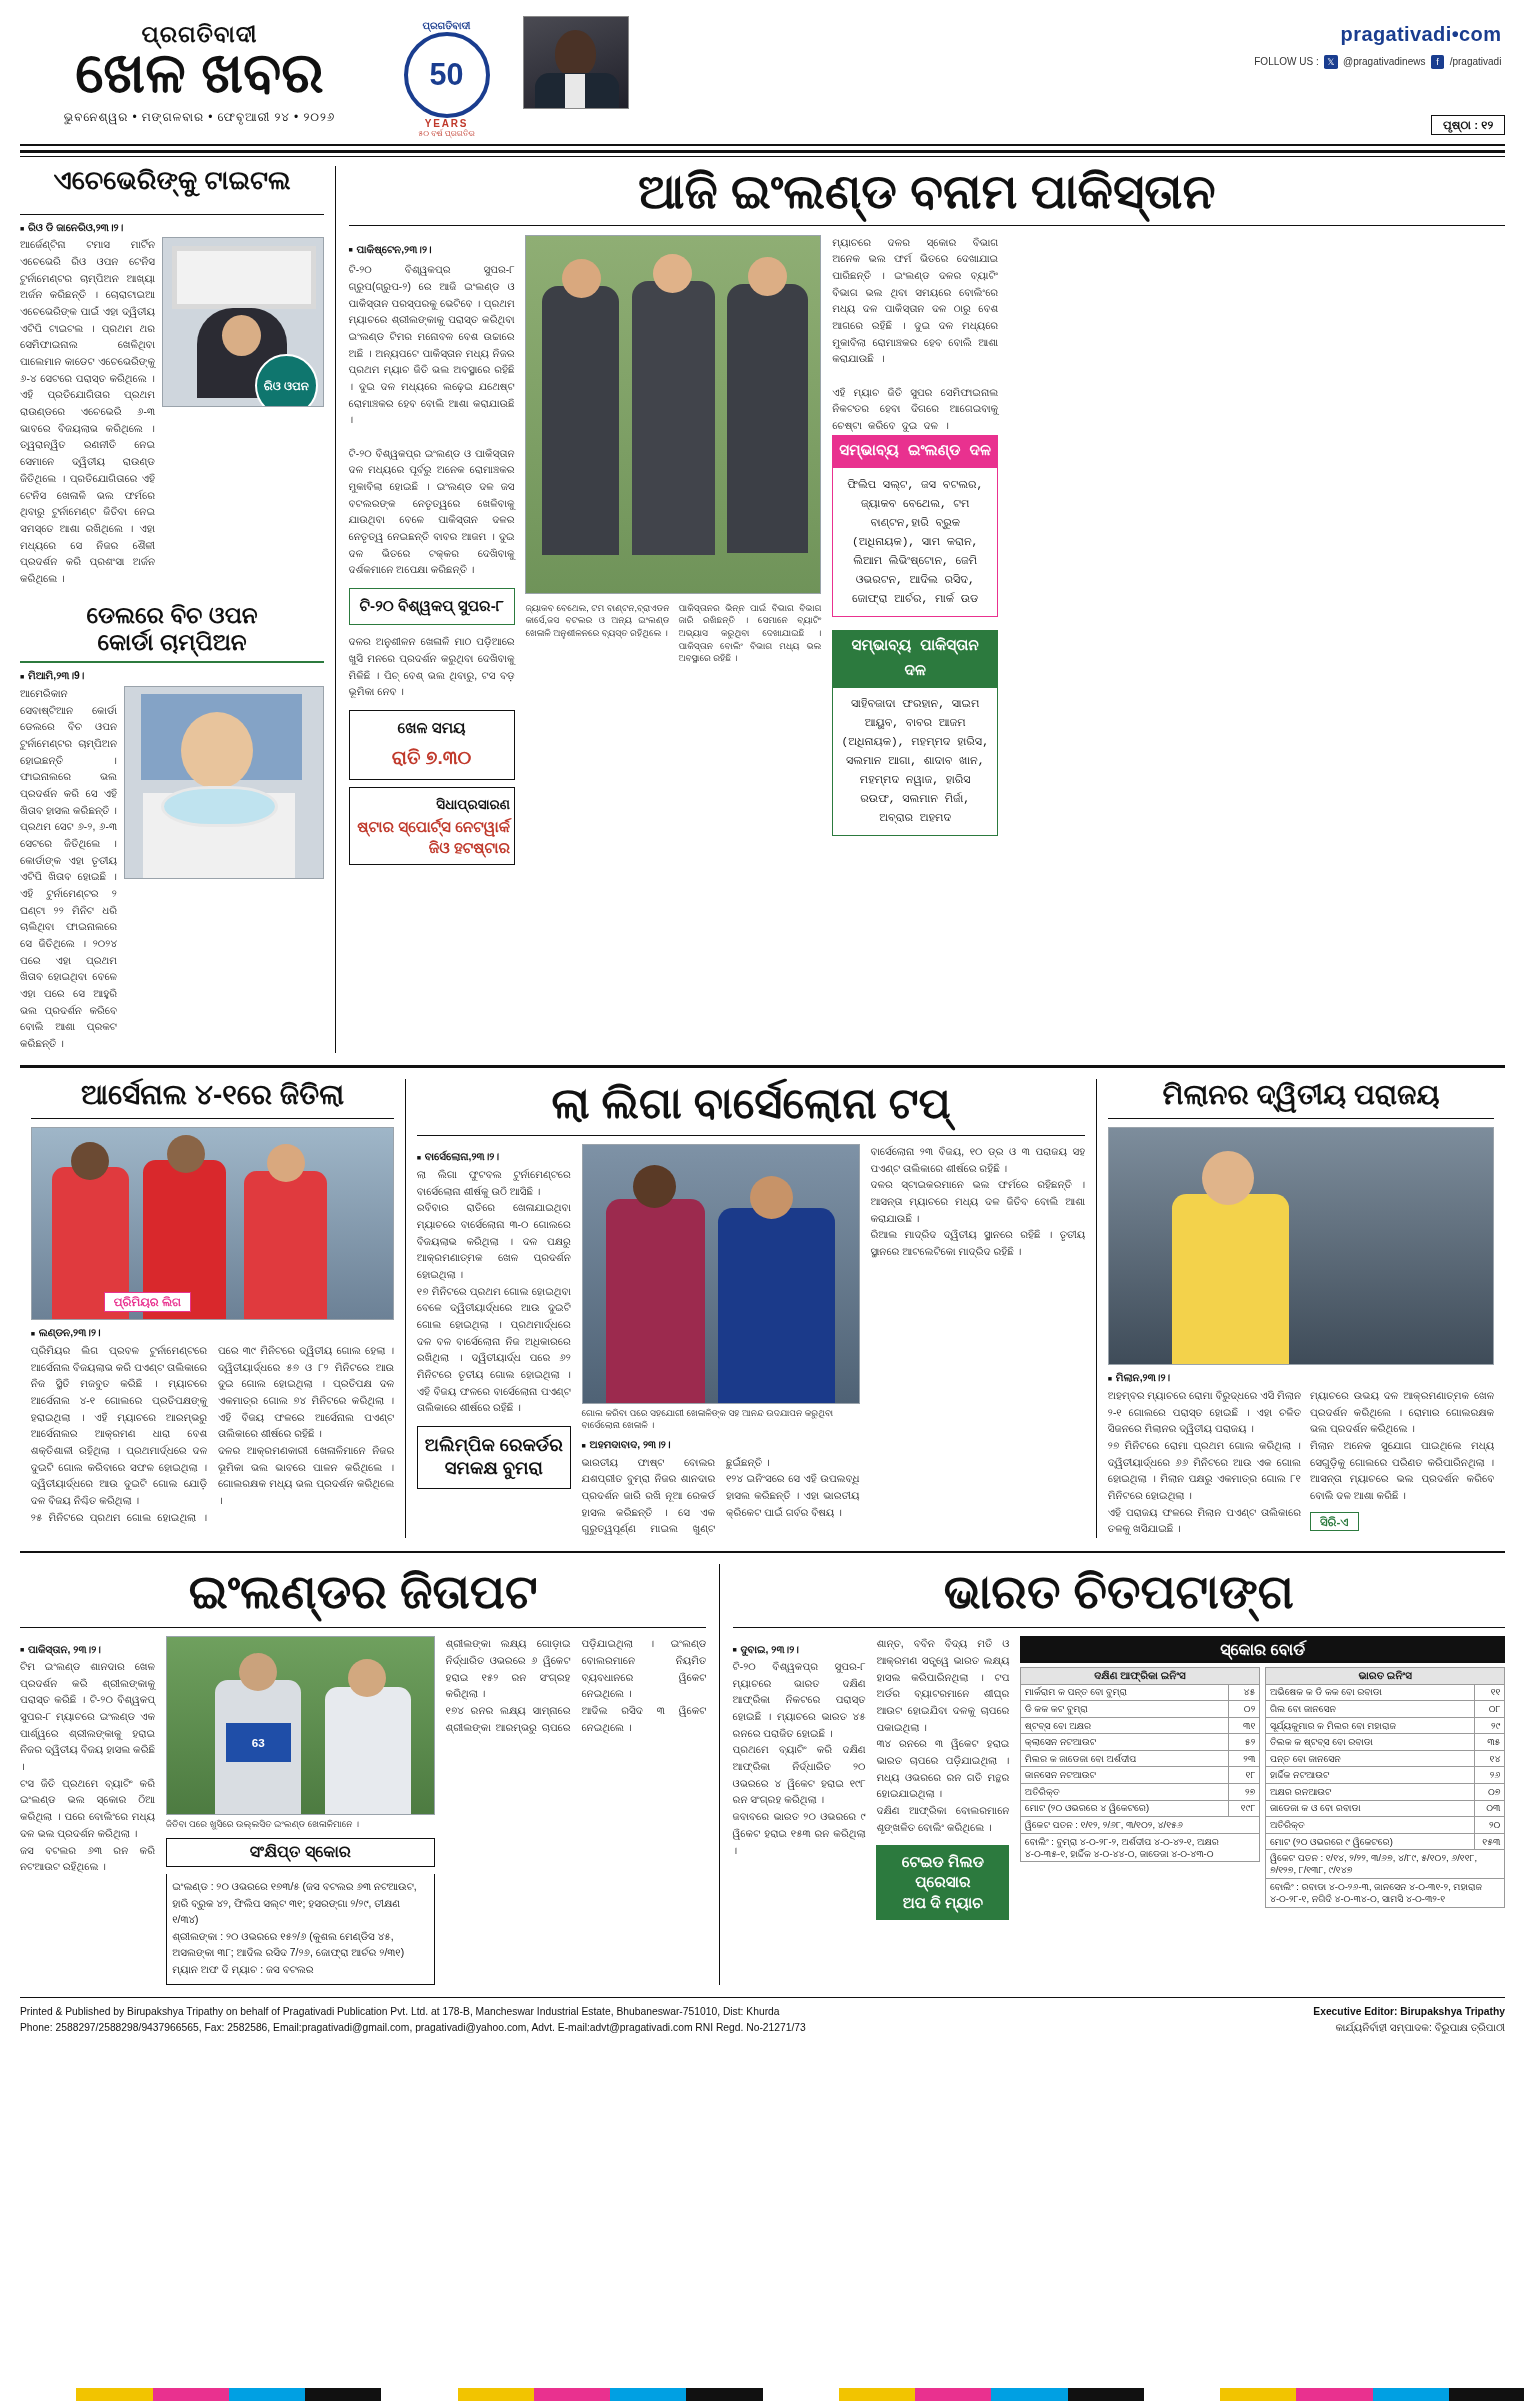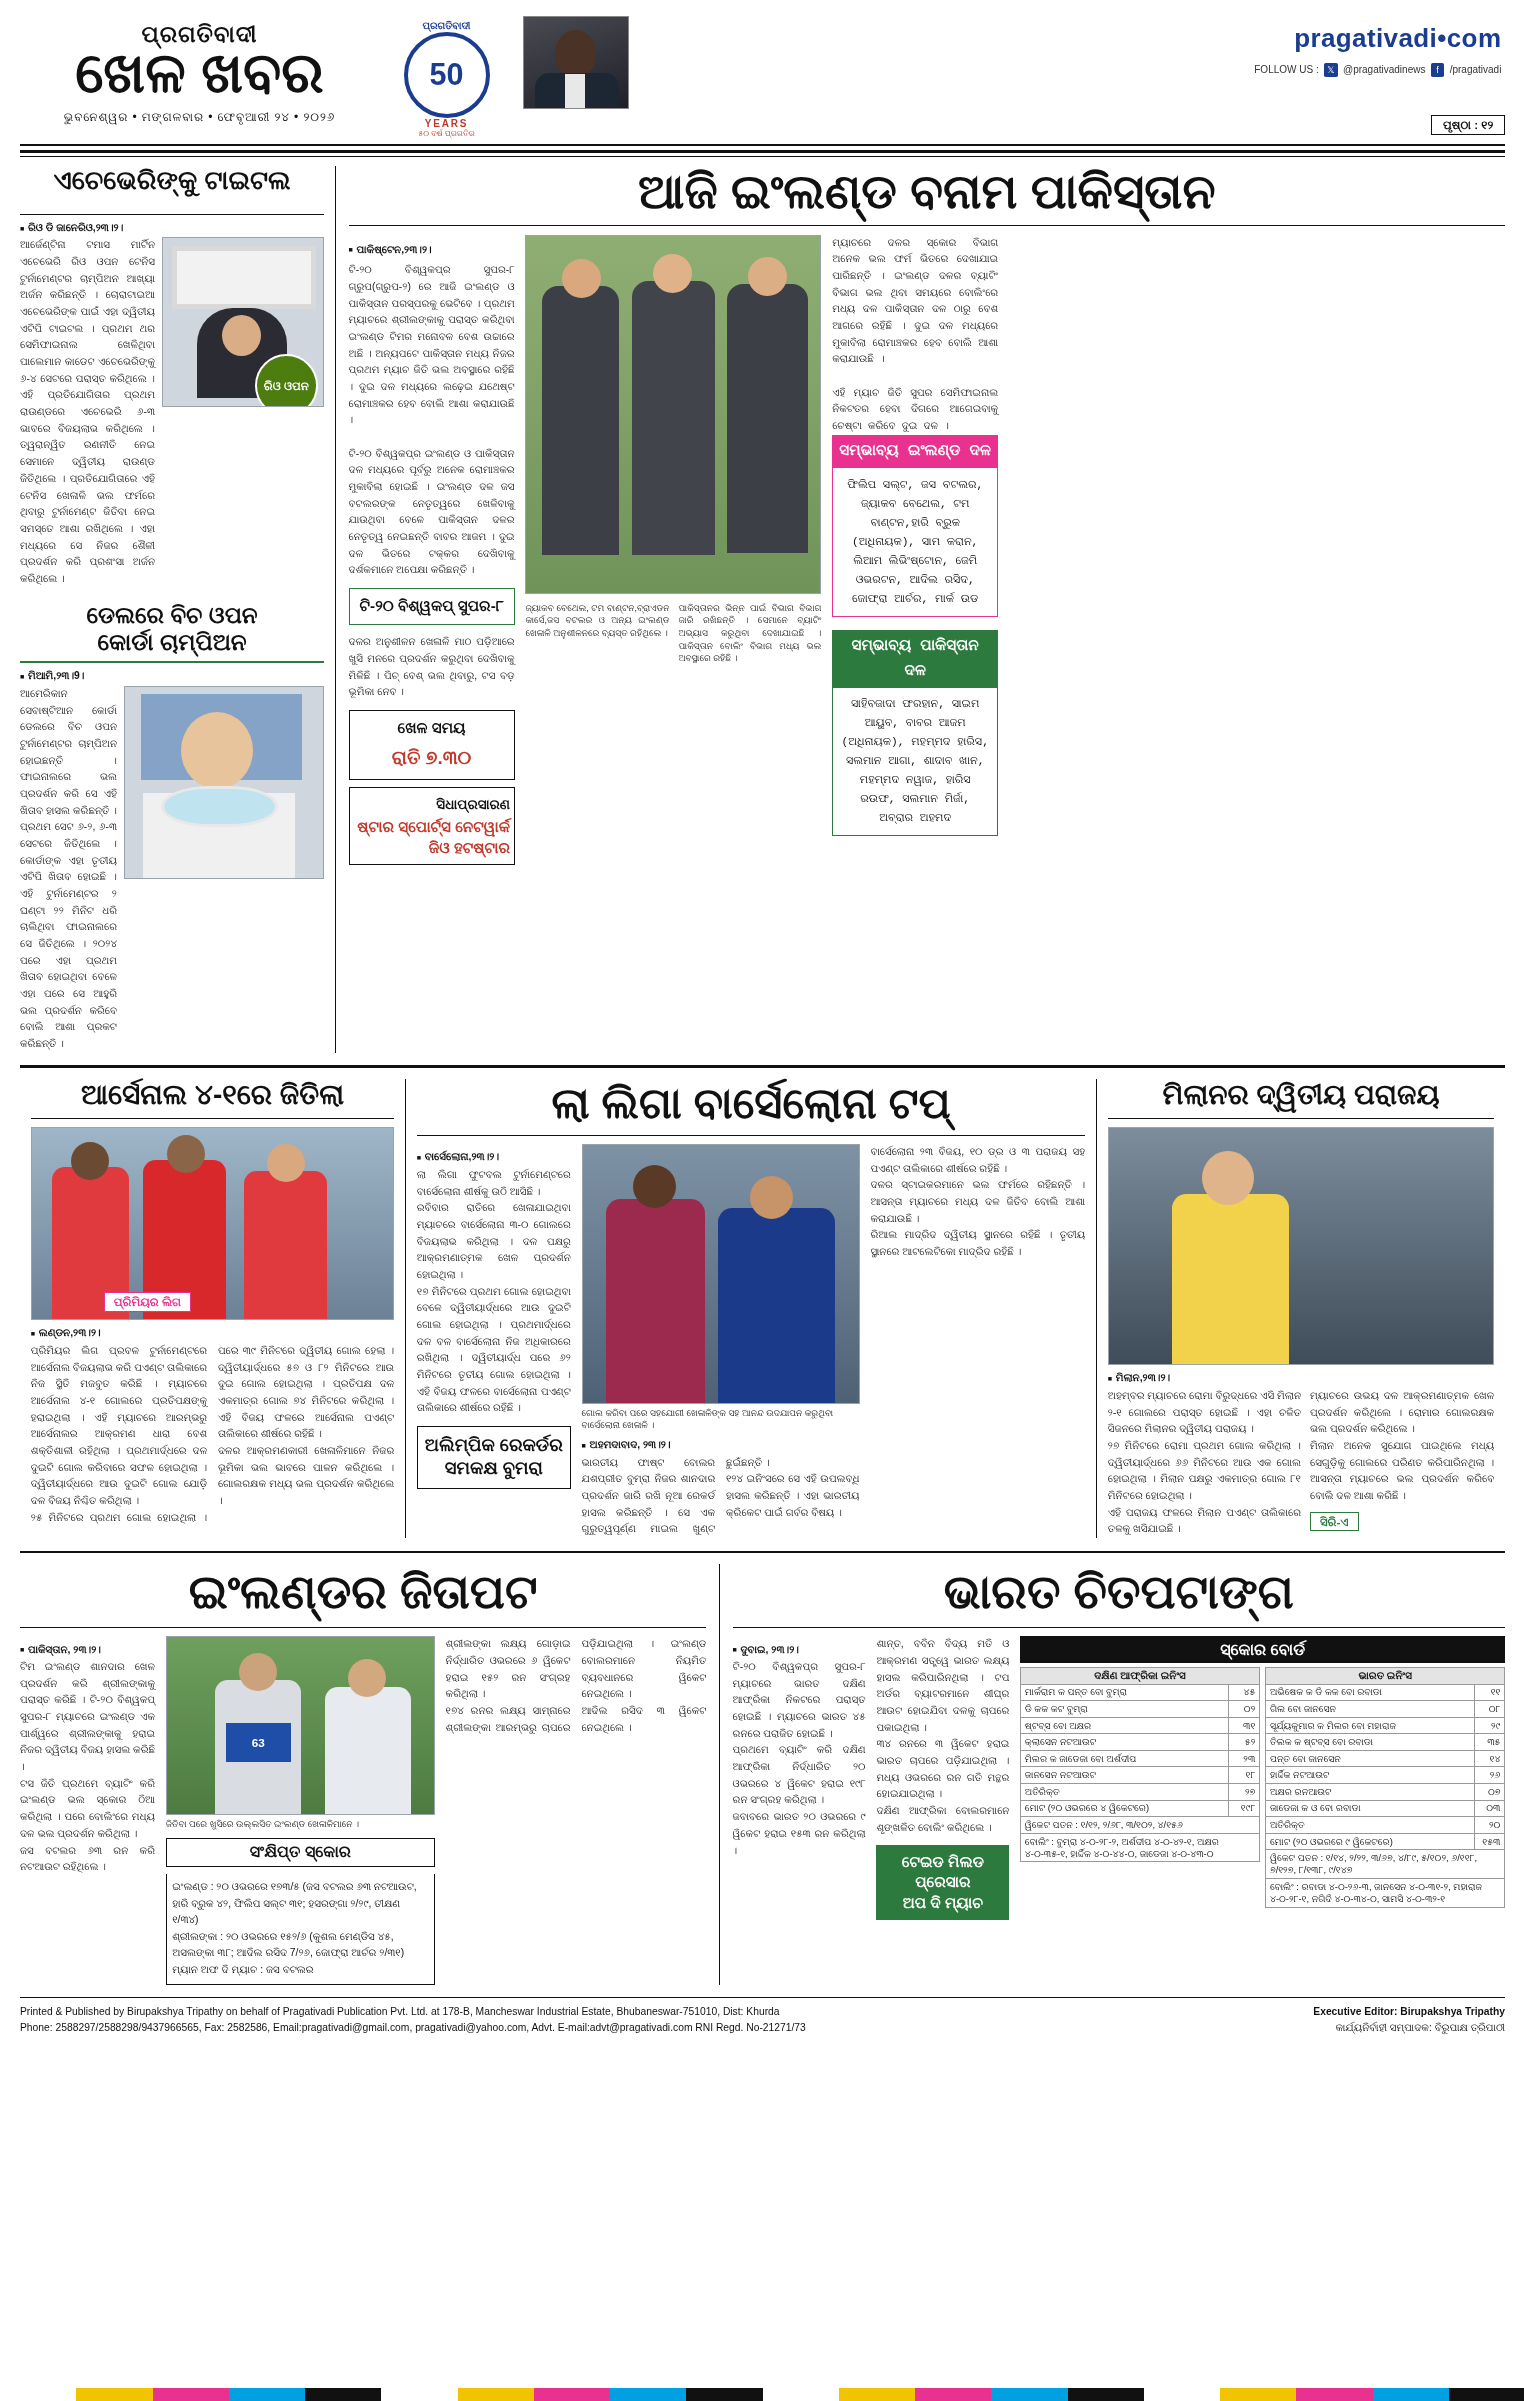--- a/index.html
+++ b/index.html
@@ -25,38 +25,38 @@
   .logo50 .years { font-size:10px; color:#c0392b; font-weight:bold; letter-spacing:1.8px;}
   .mast-photo { width:106px; height:93px; margin-left:9px; background:linear-gradient(160deg,#4a4a52,#20202a); border:0.9px solid #888; position:relative; overflow:hidden;}
   .mast-photo .head { position:absolute; left:30.5px; top:12.6px; width:41px;height:47px;border-radius:50% 50% 45% 45%; background:#4a3226;}
   .mast-photo .body { position:absolute; left:10.8px; top:56px; width:84px;height:41px;border-radius:14.4px 14.4px 0 0; background:#1d2733;}
   .mast-photo .shirt { position:absolute; left:41px; top:57px; width:20px;height:39px; background:#e8e8e8;}
   .mast-cap { width:224px; padding:3.6px 10.8px; border-left:0.9px solid #bbb; border-right:0.9px solid #bbb; margin-left:7.2px;}
   .mast-cap .l1 { font-size:11.7px; line-height:1.5; color:#111; }
   .mast-cap .name { font-size:13.5px; font-weight:bold; margin-top:5.4px; }
   .mast-cap .l2 { font-size:10.8px; color:#333; margin-top:2.7px; }
   .mast-right { flex:1; text-align:right; padding-top:7.2px; padding-right:3.6px;}
-  .site { font-size:26px; font-weight:bold; color:#1a3d8f; letter-spacing:0.4px;}
+  .site { font-size:20px; font-weight:bold; color:#1a3d8f; letter-spacing:0.4px;}
   .follow { margin-top:9px; font-size:10px; color:#333; display:flex; justify-content:flex-end; align-items:center; gap:5.4px;}
   .sq { width:13.5px;height:13.5px;background:#1a3d8f;color:#fff;display:inline-flex;align-items:center;justify-content:center;font-size:9px;border-radius:1.8px;}
   .pageno { position:absolute; right:20px; top:115px; border:1.8px solid #111; padding:1.8px 10.8px; font-size:11.7px; font-weight:bold;}
   .mast-rule { height:3.6px; background:#111; margin-top:3.6px;}
   .mast-rule2 { height:0.9px; background:#111; margin-top:2.7px;}
 
   
   .sec { display:flex; gap:0; }
   .sec1 { margin-top:9px; }
   .tennis-col { width:316px; border-right:1.8px solid #111; padding-right:10.8px; }
   .t-head { text-align:center; font-size:26px; font-weight:bold; line-height:1.15; color:#111; border-bottom:1.8px solid #111; padding-bottom:18px;}
   .dateline { font-size:10.3px; font-weight:bold; margin:7.2px 0 3.6px 0;}
   .dateline:before { content:"■"; font-size:7.2px; margin-right:3.6px; vertical-align:middle;}
   .body-txt { font-size:10.3px; line-height:1.62; text-align:justify; color:#1a1a1a; }
   .photo { background:#cfd6dd; border:0.9px solid #9aa3ab; position:relative; overflow:hidden;}
   .ph-cap { font-size:9px; line-height:1.4; padding-top:2.7px; color:#222;}
-  .roundstamp { position:absolute; right:5.4px; bottom:-10.8px; width:63px;height:63px;border-radius:50%; background:#4d7c0f; color:#fff; display:flex; align-items:center; justify-content:center; text-align:center; font-size:11.7px; font-weight:bold; border:2.7px solid #fff; line-height:1.2;}
+  .roundstamp { position:absolute; right:5.4px; bottom:-10.8px; width:63px;height:63px;border-radius:50%; background:#0f766e; color:#fff; display:flex; align-items:center; justify-content:center; text-align:center; font-size:11.7px; font-weight:bold; border:2.7px solid #fff; line-height:1.2;}
   .subhead2 { text-align:center; font-size:23px; font-weight:bold; margin:14.4px 0 5.4px 0;}
   .grn-line { height:1.8px; background:#2c7a3e; margin:3.6px 0 7.2px 0;}
 
   .main-col { flex:1; padding-left:12.6px; }
   .main-head { text-align:center; font-size:48px; font-weight:bold; line-height:1.08; color:#111; padding-bottom:7.2px; border-bottom:1.8px solid #111;}
   .main-grid { display:flex; gap:10.8px; margin-top:9px;}
   .col { font-size:10.3px; line-height:1.62; text-align:justify;}
   .c1 { width:166px;}
   .c2 { width:296px;}
   .c3 { width:166px;font-family:Liberation Mono, monospace;}

